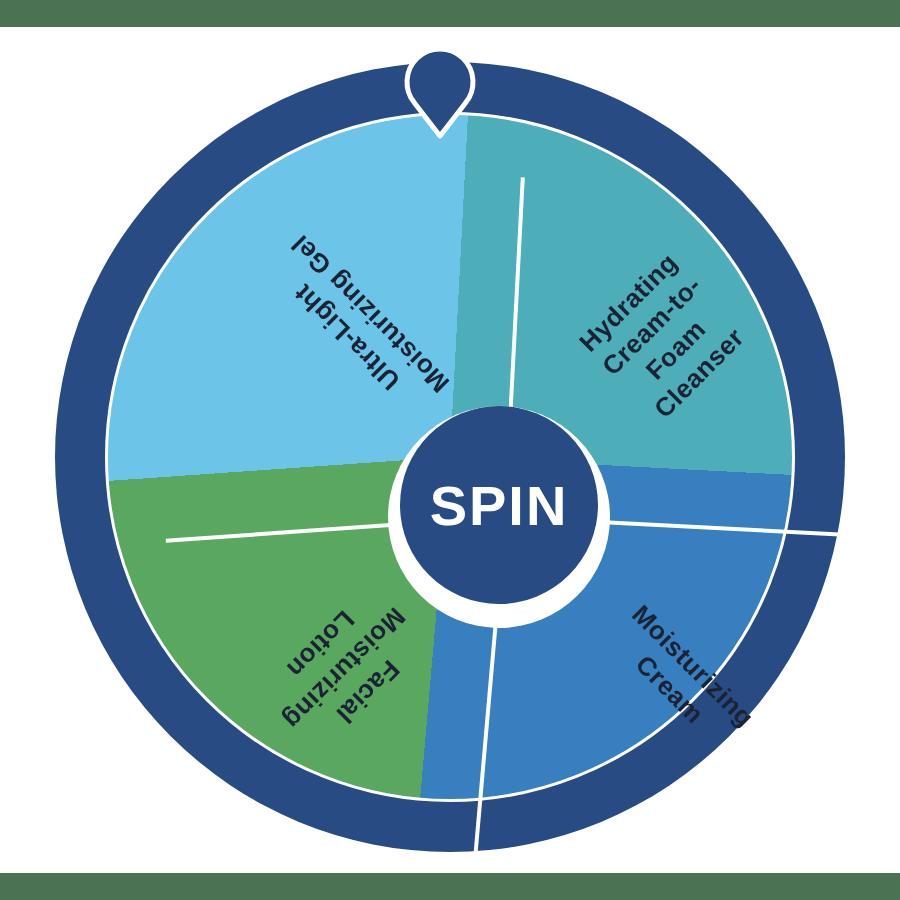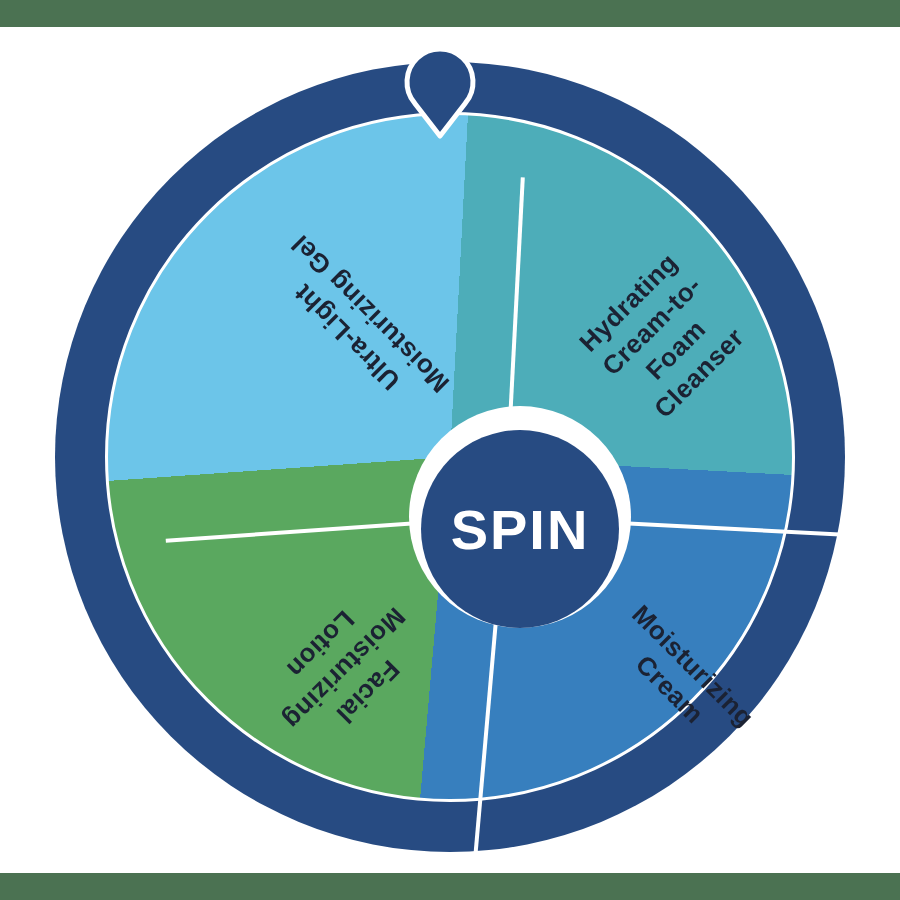--- a/index.html
+++ b/index.html
@@ -10,21 +10,21 @@
   
   .wheel{position:absolute;left:55px;top:62px;width:790px;height:790px;}
   .ring{position:absolute;left:0;top:0;width:790px;height:790px;border-radius:50%;}
   .segments{position:absolute;left:50px;top:50px;width:684px;height:684px;border:3px solid #ffffff;border-radius:50%;}
   .divider{position:absolute;left:448px;top:115px;width:4px;height:340px;background:#ffffff;transform-origin:50% 100%;}
   .seg-label{position:absolute;text-align:center;font-weight:bold;font-size:26px;line-height:1.28;letter-spacing:.5px;white-space:pre-line;width:max-content;}
   .seg-label-0{left:609px;top:276px;}
   .seg-label-1{left:626px;top:616px;}
   .seg-label-2{left:289px;top:606px;}
   .seg-label-3{left:304px;top:263px;}
-  .hub{position:absolute;left:354px;top:344px;width:222px;height:222px;border-radius:50%;background:#ffffff;display:flex;align-items:flex-end;justify-content:center;cursor:pointer;}
+  .hub{position:absolute;left:333px;top:344px;width:222px;height:222px;border-radius:50%;background:#ffffff;display:flex;align-items:flex-start;justify-content:center;cursor:pointer;}
   .hub-inner{width:198px;height:198px;border-radius:50%;display:flex;align-items:center;justify-content:center;}
   .hub-inner span{font-size:56px;font-weight:bold;letter-spacing:2px;}
   .pointer{position:absolute;left:396px;top:44px;width:88px;height:96px;z-index:5;}
 </style>
 </head>
 <body>
 
 <div class="stage">
 
   <div class="bar bar-top" style="background: rgb(75, 114, 82);"></div>

